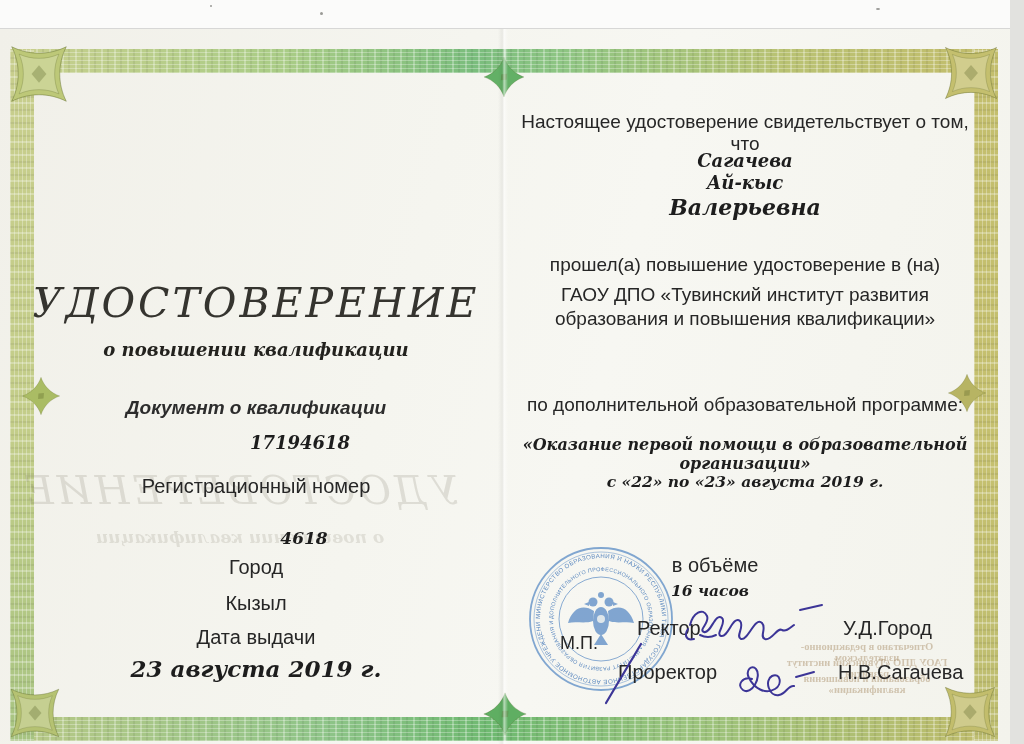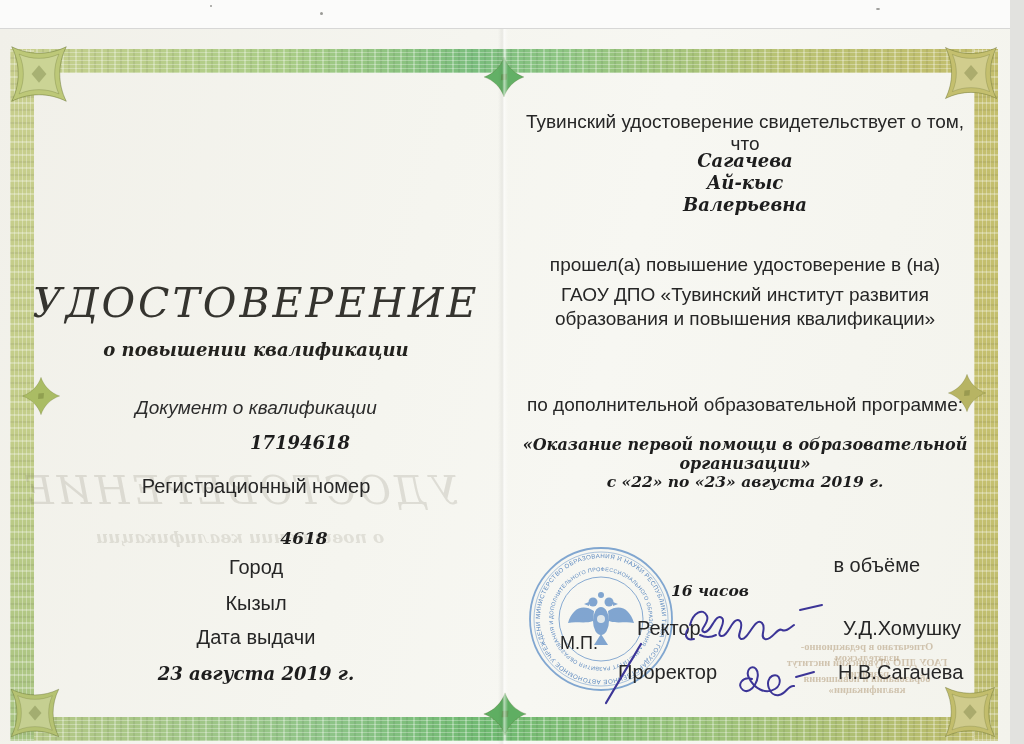--- a/index.html
+++ b/index.html
@@ -113,40 +113,40 @@
       <path class="center" d="M50,36 L62,50 L50,64 L38,50 Z"></path>
     </svg>
 
     <div class="fold"></div>
 
     <div class="bleed bleed-title">УДОСТОВЕРЕНИЕ</div>
     <div class="bleed bleed-sub">о повышении квалификации</div>
 
     <div class="txt ctr left-col title" style="top:250px;">УДОСТОВЕРЕНИЕ</div>
     <div class="txt ctr left-col subtitle" style="top:310px;">о повышении квалификации</div>
-    <div class="txt ctr left-col" style="top:368px;font-style:italic;font-weight:normal;font-size:19px;color:#2c2c2c;">Документ о квалификации</div>
+    <div class="txt ctr left-col" style="top:368px;font-style:italic;font-weight:bold;font-size:19px;color:#2c2c2c;">Документ о квалификации</div>
     <div class="txt ctr left-col serifbi" style="top:403px;font-size:18px;padding-left:44px;">17194618</div>
     <div class="txt ctr left-col sans" style="top:446px;font-size:20px;">Регистрационный номер</div>
     <div class="txt ctr left-col serifbi" style="top:499px;font-size:17px;padding-left:48px;">4618</div>
     <div class="txt ctr left-col sans" style="top:527px;font-size:20px;">Город</div>
     <div class="txt ctr left-col sans" style="top:597px;font-size:20px;">Дата выдачи</div>
     <div class="txt ctr left-col sans" style="top:563px;font-size:20px;">Кызыл</div>
-    <div class="txt ctr left-col serifbi" style="top:626px;font-size:18px;margin-top:8px;">23 августа 2019 г.</div>
-
-    <div class="txt ctr sans" style="left:510px;width:470px;top:82px;font-size:19px;">Тувинский удостоверение свидетельствует о том, что</div>
+    <div class="txt ctr left-col serifbi" style="top:626px;font-size:23px;">23 августа 2019 г.</div>
+
+    <div class="txt ctr sans" style="left:510px;width:470px;top:82px;font-size:19px;">Настоящее удостоверение свидетельствует о том, что</div>
     <div class="txt ctr serifbi" style="left:530px;width:430px;top:121px;font-size:18px;line-height:22px;">Сагачева</div>
     <div class="txt ctr serifbi" style="left:530px;width:430px;top:143px;font-size:18px;">Ай-кыс</div>
-    <div class="txt ctr serifbi" style="left:530px;width:430px;top:165px;font-size:18px;">Валерьевна</div>
+    <div class="txt ctr serifbi" style="left:530px;width:430px;top:165px;font-size:22px;">Валерьевна</div>
     <div class="txt ctr sans" style="left:510px;width:470px;top:225px;font-size:19px;">прошел(а) повышение удостоверение в (на)</div>
     <div class="txt ctr sans" style="left:510px;width:470px;top:255px;font-size:19px;">ГАОУ ДПО «Тувинский институт развития</div>
     <div class="txt ctr sans" style="left:510px;width:470px;top:279px;font-size:19px;">образования и повышения квалификации»</div>
     <div class="txt ctr sans" style="left:510px;width:470px;top:365px;font-size:19px;">по дополнительной образовательной программе:</div>
     <div class="txt ctr serifbi" style="left:505px;width:480px;top:406px;font-size:16px;">«Оказание первой помощи в образовательной организации»</div>
     <div class="txt ctr serifbi" style="left:510px;width:470px;top:443px;font-size:15.5px;font-style:italic;">с «22» по «23» августа  2019 г.</div>
-    <div class="txt ctr sans" style="left:510px;width:410px;top:525px;font-size:20px;text-align:right;">в объёме</div>
+    <div class="txt ctr sans" style="left:510px;width:410px;top:525px;font-size:20px;">в объёме</div>
     <div class="txt ctr serifbi" style="left:510px;width:400px;top:552px;font-size:15.5px;">16 часов</div>
 
     <svg class="stamp" width="148" height="148" viewBox="0 0 148 148">
       <defs>
         <path id="ringO" d="M 13,74 A 61,61 0 1,1 135,74 A 61,61 0 1,1 13,74"></path>
         <path id="ringI" d="M 26,74 A 48,48 0 1,1 122,74 A 48,48 0 1,1 26,74"></path>
       </defs>
       <circle cx="74" cy="74" r="71" fill="none" stroke="#5b8fd0" stroke-width="1.8" opacity=".85"></circle>
       <circle cx="74" cy="74" r="67" fill="none" stroke="#5b8fd0" stroke-width=".8" opacity=".7"></circle>
       <circle cx="74" cy="74" r="42" fill="none" stroke="#5b8fd0" stroke-width="1" opacity=".8"></circle>
@@ -169,21 +169,21 @@
         <circle cx="74" cy="74" r="4" fill="#dfe9f6"></circle>
       </g>
     </svg>
 
     <div class="bleed bleed-r" style="left:782px;top:612px;">Отпечатано в редакционно-издательском</div>
     <div class="bleed bleed-r" style="left:782px;top:628px;">ГАОУ ДПО «Тувинский институт развития</div>
     <div class="bleed bleed-r" style="left:782px;top:644px;">образования и повышения квалификации»</div>
 
     <div class="txt sans" style="left:560px;top:604px;font-size:18px;text-align:center;">М.П.</div>
     <div class="txt sans" style="left:637px;top:588px;font-size:20px;">Ректор</div>
-    <div class="txt sans" style="left:843px;top:588px;font-size:20px;">У.Д.Хомушку</div>
+    <div class="txt sans" style="left:843px;top:588px;font-size:20px;">У.Д.Город</div>
     <div class="txt sans" style="left:618px;top:632px;font-size:20px;">Проректор</div>
     <div class="txt sans" style="left:838px;top:632px;font-size:20px;">Н.В.Сагачева</div>
 
     <svg class="sig" width="1010" height="715" viewBox="0 0 1010 715">
       <g fill="none" stroke="#3c3597" stroke-width="2" stroke-linecap="round">
 
         <path d="M690,596 c3,-12 13,-18 17,-9 c3,7 -9,14 -3,16 c7,2 11,-20 18,-14 c5,5 -7,16 -1,18 c7,2 12,-21 19,-15 c5,5 -5,16 1,18 c7,2 14,-23 21,-16 c5,5 -3,14 3,16 c7,2 12,-12 17,-9 c4,2 8,-2 12,-5"></path>
         <path d="M688,600 c-4,6 -2,12 6,10 M700,606 q8,4 16,0"></path>
         <path d="M800,581 l22,-5"></path>
 

